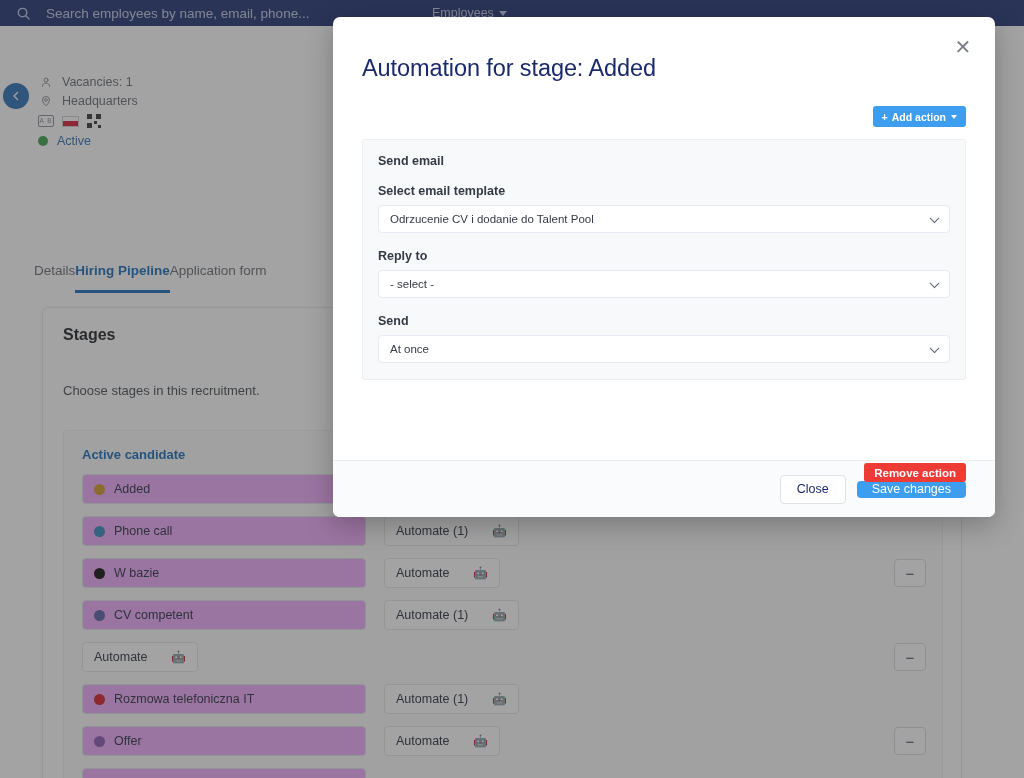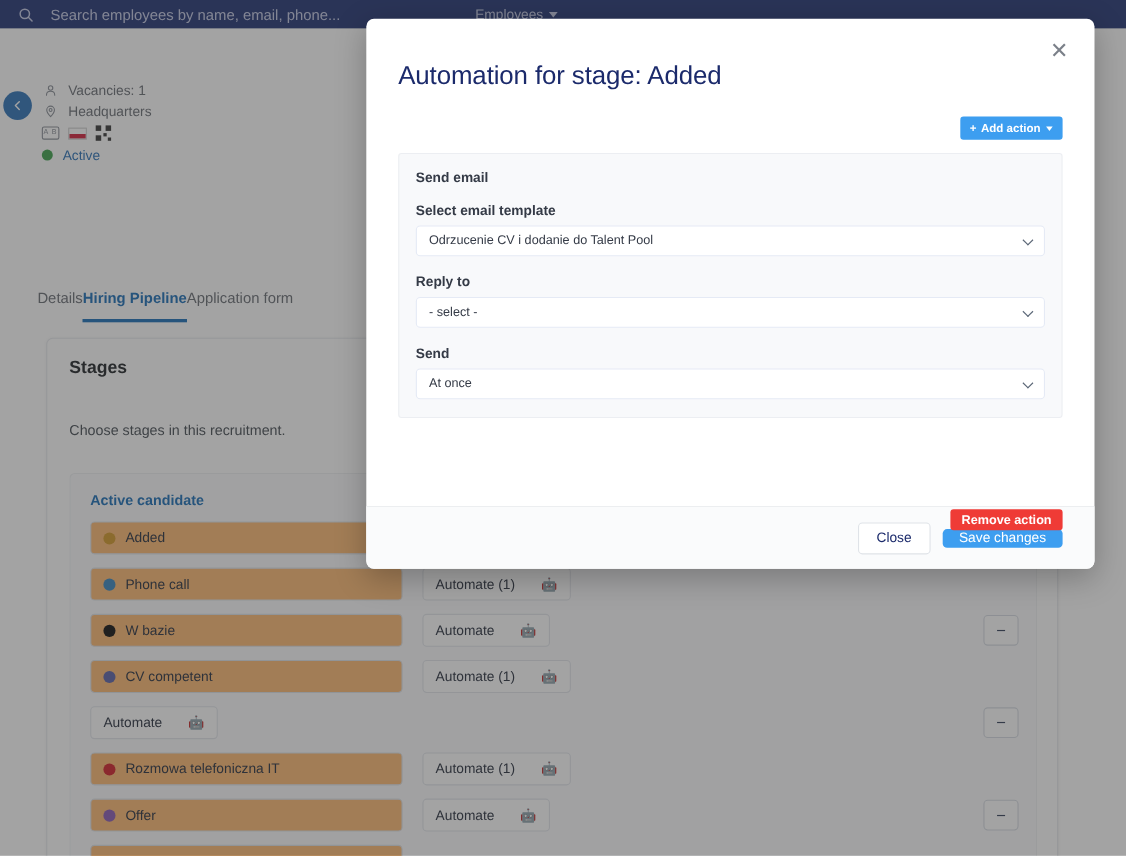--- a/index.html
+++ b/index.html
@@ -146,21 +146,21 @@
   #active-candidate-label {
     font-size: 13px; font-weight: bold; color: #1d6fb8;
     margin-bottom: 12px;
   }
   .stage-row {
     display: flex; align-items: center; gap: 18px; margin-bottom: 12px;
   }
   .stage-name-box {
     width: 284px; height: 30px;
     border: 1px solid #dfe3ea; border-radius: 4px;
-    background: #fdba74;
+    background: #f0abfc;
     display: flex; align-items: center; gap: 9px;
     padding: 0 11px;
     font-size: 12.5px; color: #2b3240;
   }
   .stage-dot { width: 11px; height: 11px; border-radius: 50%; flex: none; }
   .automate-btn {
     height: 30px; min-width: 100px;
     border: 1px solid #e3e6ec; border-radius: 4px; background: #ffffff;
     display: inline-flex; align-items: center; gap: 24px;
     padding: 0 11px;

